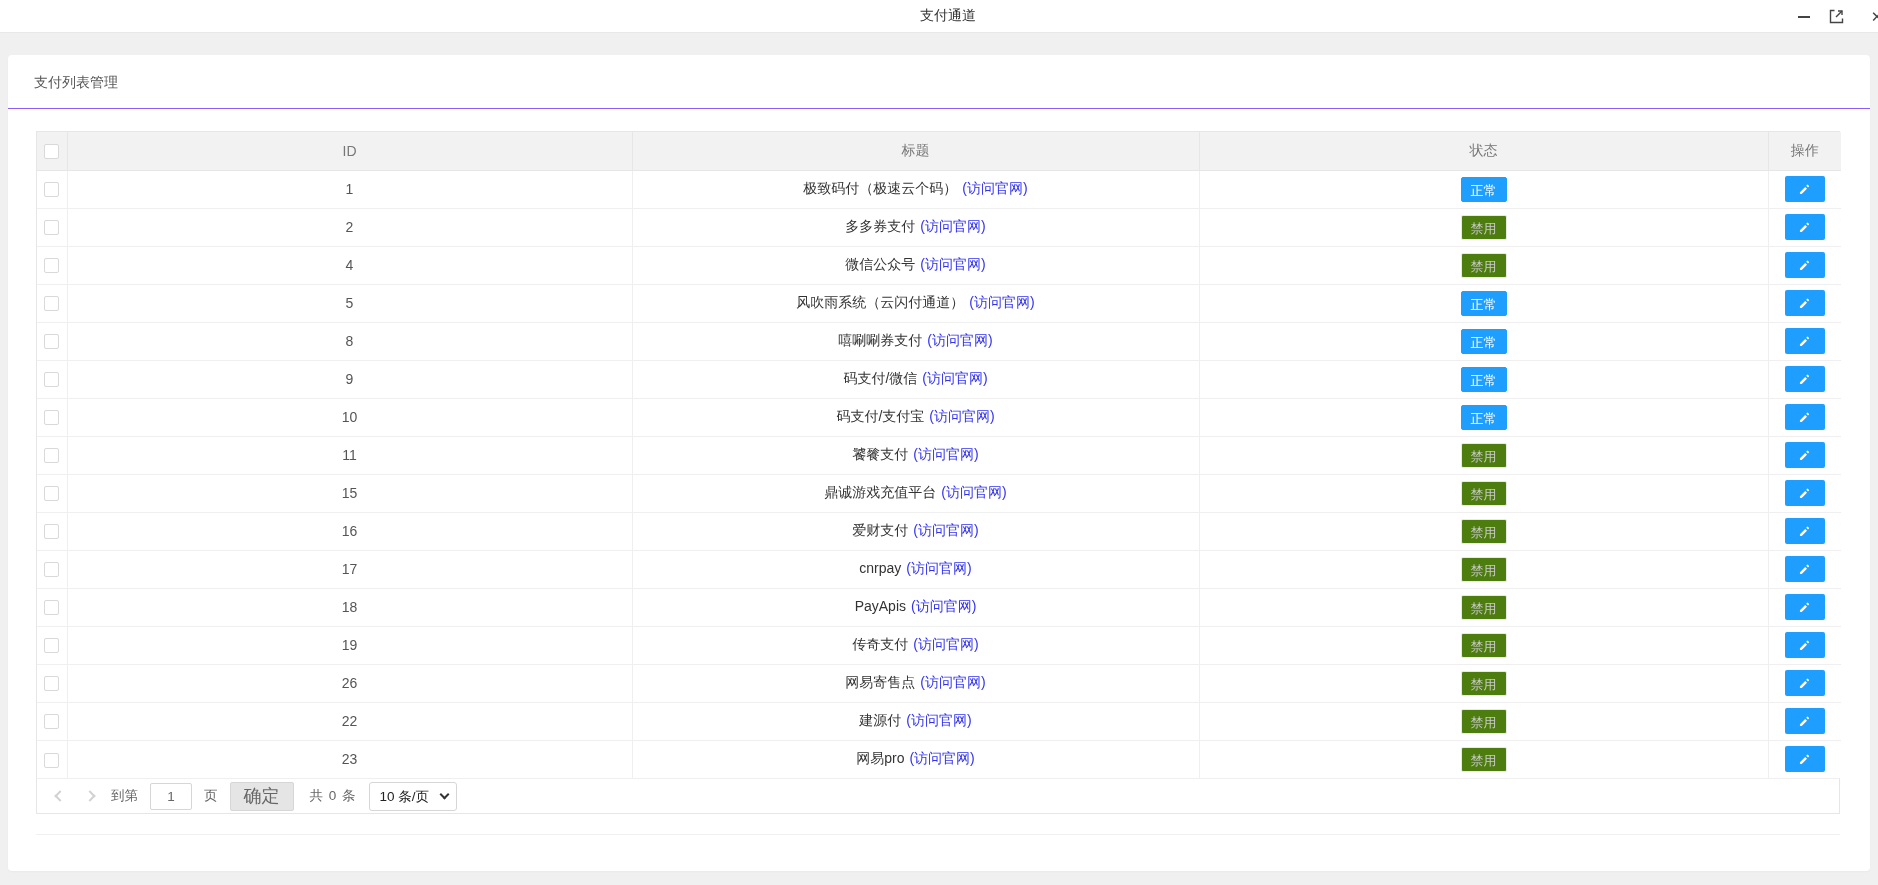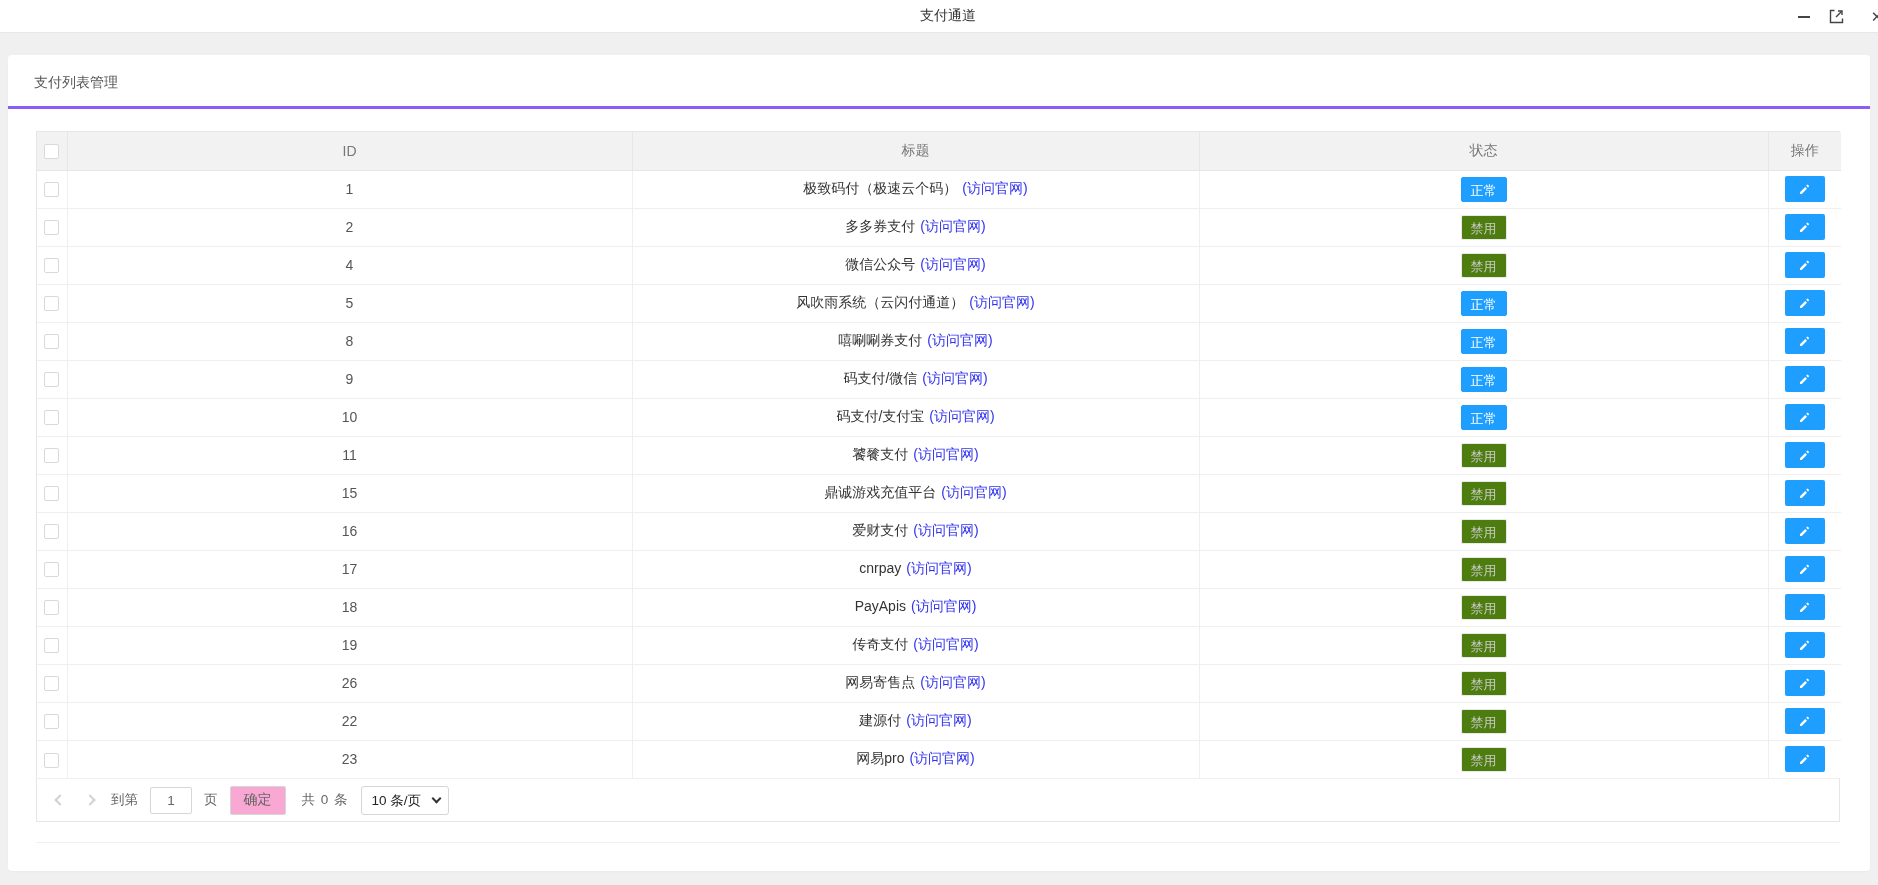--- a/index.html
+++ b/index.html
@@ -28,21 +28,21 @@
   .win-btn{display:inline-flex;align-items:center;justify-content:center;width:16px;height:16px;color:#444;cursor:pointer;}
   .win-min-glyph{display:inline-block;width:12px;height:0;border-top:2px solid #444;}
   .win-close-glyph{font-size:15px;color:#444;display:inline-block;transform:translateX(9px);}
   
   .card{
     position:absolute;left:8px;top:55px;width:1862px;height:816px;
     background:#fff;border-radius:4px;box-shadow:0 1px 2px rgba(0,0,0,.03);
   }
   .card-header{
     height:54px;line-height:54px;padding:0 26px;font-size:14px;color:#555;
-    border-bottom:3px solid #8b5cf6;
+    border-bottom:1px solid #8b5cf6;
   }
   .card-body{padding:22px 30px 0 28px;}
   
   table{width:100%;border-collapse:collapse;table-layout:fixed;}
   .tbl-wrap{border:1px solid var(--border);border-bottom:none;}
   th{
     background:var(--header-bg);height:38px;font-weight:normal;color:#777;
     font-size:14px;border:1px solid var(--border);border-top:none;
   }
   th:first-child{border-left:none;}
@@ -72,34 +72,34 @@
   .badge.normal{background:var(--accent);color:#fff;border:1px solid var(--accent);}
   .badge.disabled{background:#4d7c0f;color:var(--disabled-text);border:1px solid #e9e9e9;}
   .edit-btn{
     width:40px;height:26px;background:var(--accent);border:none;border-radius:2px;
     display:inline-flex;align-items:center;justify-content:center;cursor:pointer;
   }
   .edit-btn svg{width:13px;height:13px;fill:#fff;}
   
   .pagination{
     border:1px solid var(--border);border-top:1px solid var(--soft-border);
-    height:44px;display:flex;align-items:center;padding-left:14px;gap:12px;
+    height:36px;display:flex;align-items:center;padding-left:14px;gap:12px;
     color:#666;font-size:13.5px;
   }
   .page-arrow{display:inline-flex;align-items:center;justify-content:center;width:18px;height:18px;cursor:default;}
   .chev{display:inline-block;width:8px;height:8px;border-left:2px solid #d2d2d2;border-bottom:2px solid #d2d2d2;}
   .chev.left{transform:rotate(45deg);}
   .chev.right{transform:rotate(-135deg);}
   .page-input{
     width:42px;height:27px;border:1px solid #d6d6d6;border-radius:2px;
     text-align:center;font-size:13.5px;color:#666;outline:none;
   }
   .confirm-btn{
-    height:29px;padding:0 13px;background:#f9a8d4;border:1px solid #d6d6d6;border-radius:2px;
-    color:#666;font-size:14px;cursor:pointer;
+    height:29px;padding:0 13px;background:#e5e5e5;border:1px solid #d6d6d6;border-radius:2px;
+    color:#666;font-size:18px;cursor:pointer;
   }
   .total-text{margin-left:4px;letter-spacing:1px;}
   .select-wrap{position:relative;display:inline-block;margin-left:0;}
   .select-wrap select{
     -webkit-appearance:none;appearance:none;height:29px;min-width:88px;
     border:1px solid #d6d6d6;border-radius:3px;background:#fff;color:#222;
     font-size:13.5px;padding:0 26px 0 10px;outline:none;cursor:pointer;
     font-family:"Liberation Sans","DejaVu Sans",sans-serif;
   }
   .select-chev{

